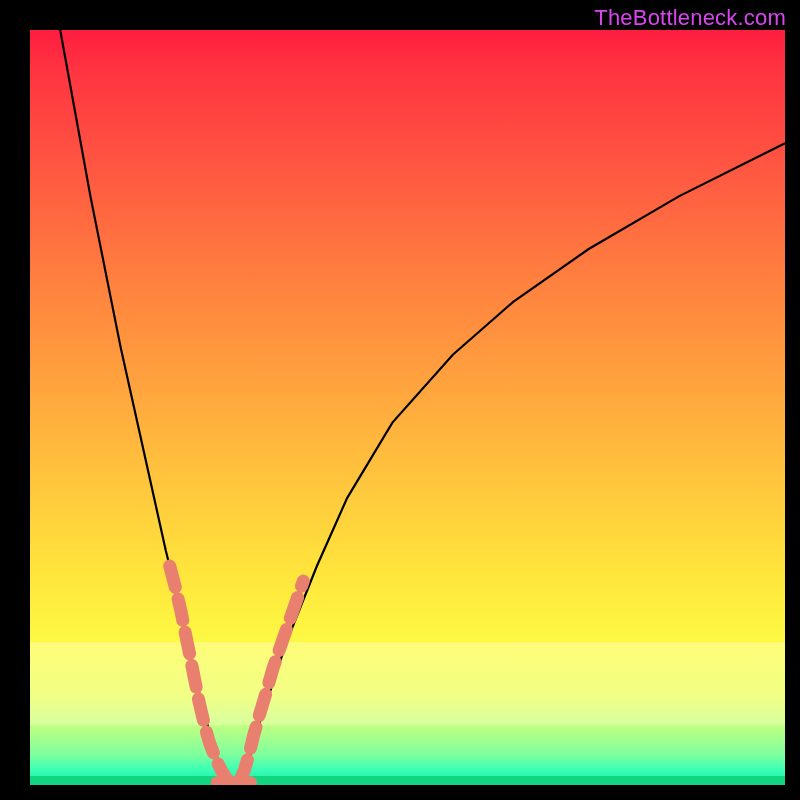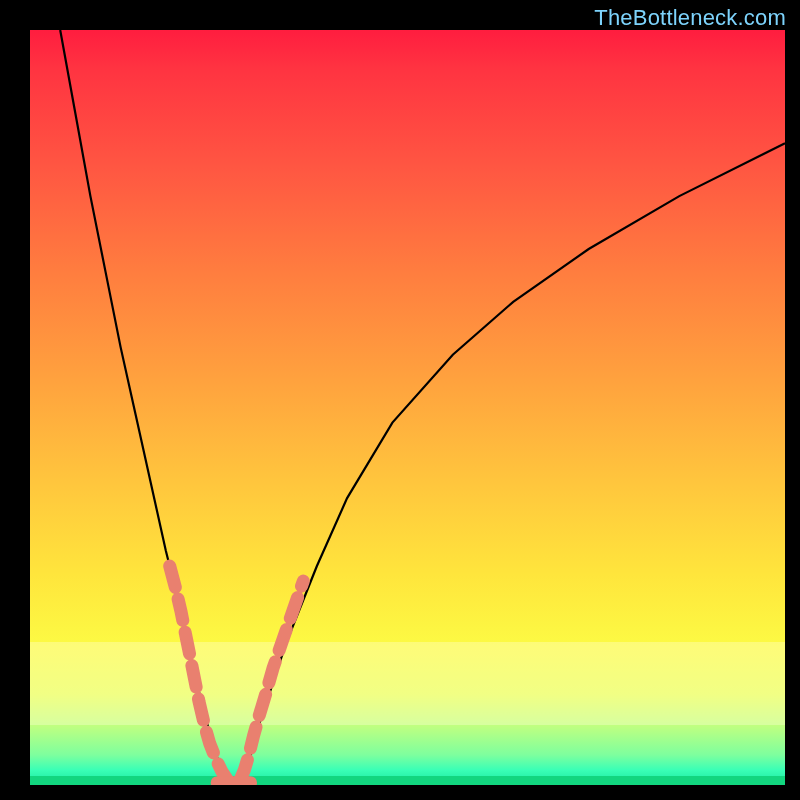--- a/index.html
+++ b/index.html
@@ -57,21 +57,21 @@
     left: 0;
     right: 0;
     bottom: 0;
     height: 1.2%;
     background: #12d67f;
   }
   .watermark {
     position: absolute;
     top: 5px;
     right: 14px;
-    color: #7dd3fc;
+    color: #d946ef;
     font-size: 22px;
     letter-spacing: 0.2px;
     font-weight: 400;
   }
   svg.curves {
     position: absolute;
     inset: 0;
   }
 </style>
 </head>

